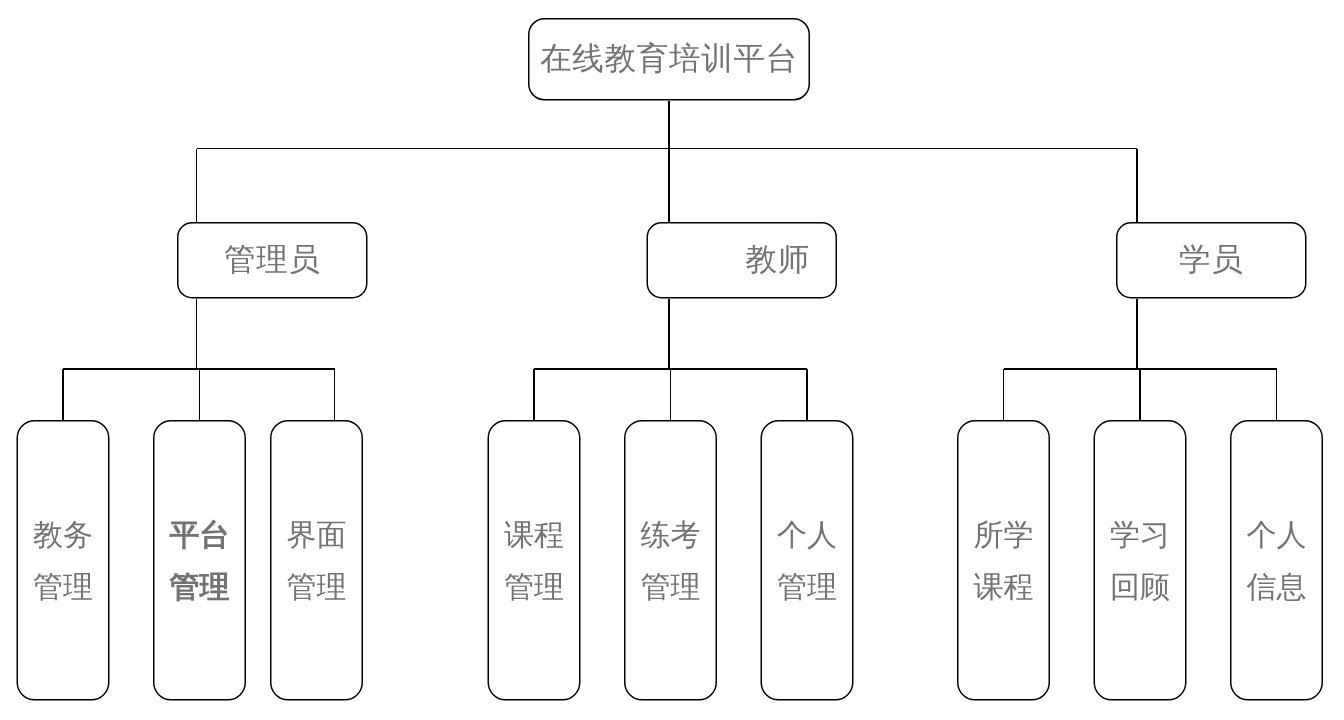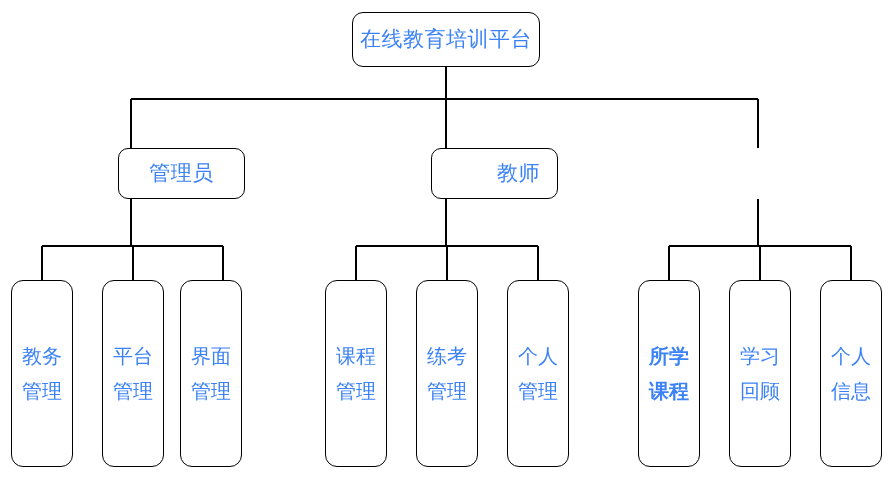--- a/index.html
+++ b/index.html
@@ -25,21 +25,21 @@
     height: 480px;
   }
   .node {
     position: absolute;
     box-sizing: border-box;
     border: 1.3px solid #000000;
     background: #ffffff;
     display: flex;
     align-items: center;
     justify-content: center;
-    color: #3b82f6;
+    color: #737373;
   }
   .node-root {
     border-radius: 11px;
     left: 352px;
     top: 12px;
     width: 188px;
     height: 55px;
   }
   .node-root .node-label {
     font-size: 21px;
@@ -73,28 +73,28 @@
   .node-leaf .node-label {
     font-size: 20px;
     line-height: 35px;
     text-align: center;
     writing-mode: horizontal-tb;
     white-space: pre-line;
     letter-spacing: 0;
   }
   
   .leaf-a0 { left: 11px; }
-  .leaf-a1 { left: 102px; }
+  .leaf-a1 { left: 102px; font-weight: bold; }
   .leaf-a2 { left: 180px; }
   
   .leaf-b0 { left: 325px; }
   .leaf-b1 { left: 416px; }
   .leaf-b2 { left: 507px; }
   
-  .leaf-c0 { left: 638px; font-weight: bold; }
+  .leaf-c0 { left: 638px; }
   .leaf-c1 { left: 729px; }
   .leaf-c2 { left: 820px; }
 </style>
 </head>
 <body>
 
 <div id="diagram-root">
 
   <svg id="connector-layer" viewBox="0 0 896 480" width="896" height="480" xmlns="http://www.w3.org/2000/svg">
     <g stroke="#000000" stroke-width="1.3" fill="none" shape-rendering="crispEdges">
@@ -130,20 +130,23 @@
   <div class="node node-root">
     <span class="node-label">在线教育培训平台</span>
   </div>
 
   <div class="node node-mid mid-0">
     <span class="node-label">管理员</span>
   </div>
   <div class="node node-mid mid-1">
     <span class="node-label">教师</span>
   </div>
+  <div class="node node-mid mid-2">
+    <span class="node-label">学员</span>
+  </div>
 
   <div class="node node-leaf leaf-a0">
     <span class="node-label">教务
 管理</span>
   </div>
   <div class="node node-leaf leaf-a1">
     <span class="node-label">平台
 管理</span>
   </div>
   <div class="node node-leaf leaf-a2">

